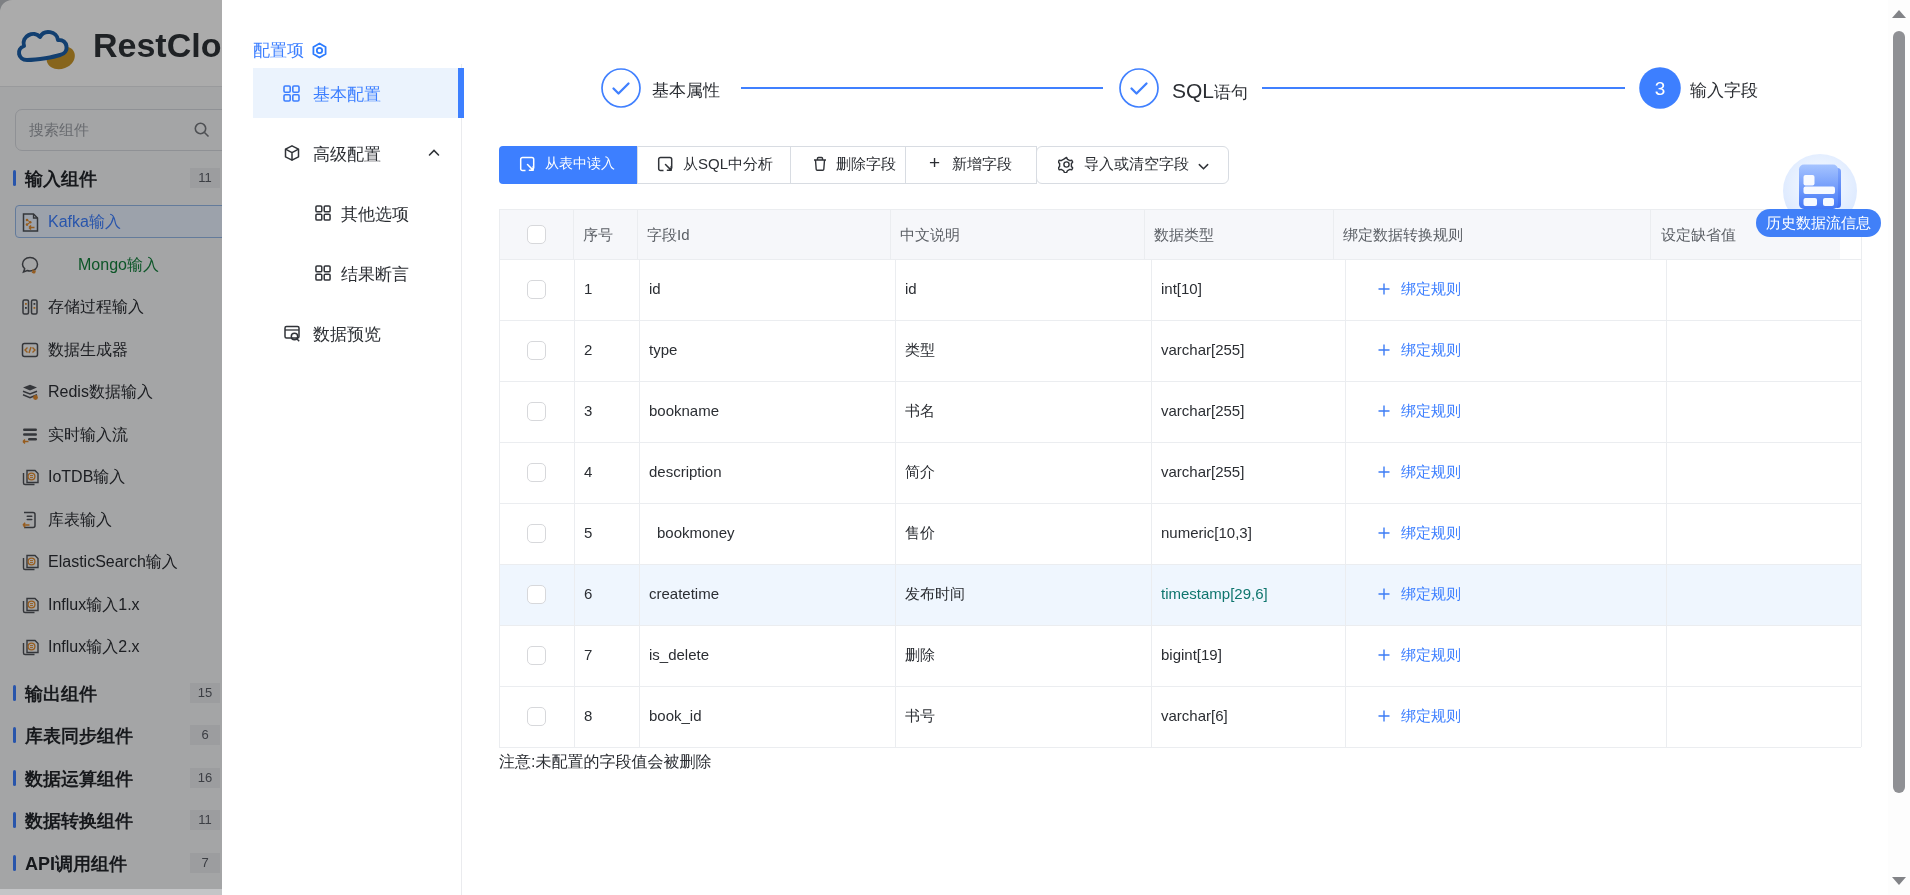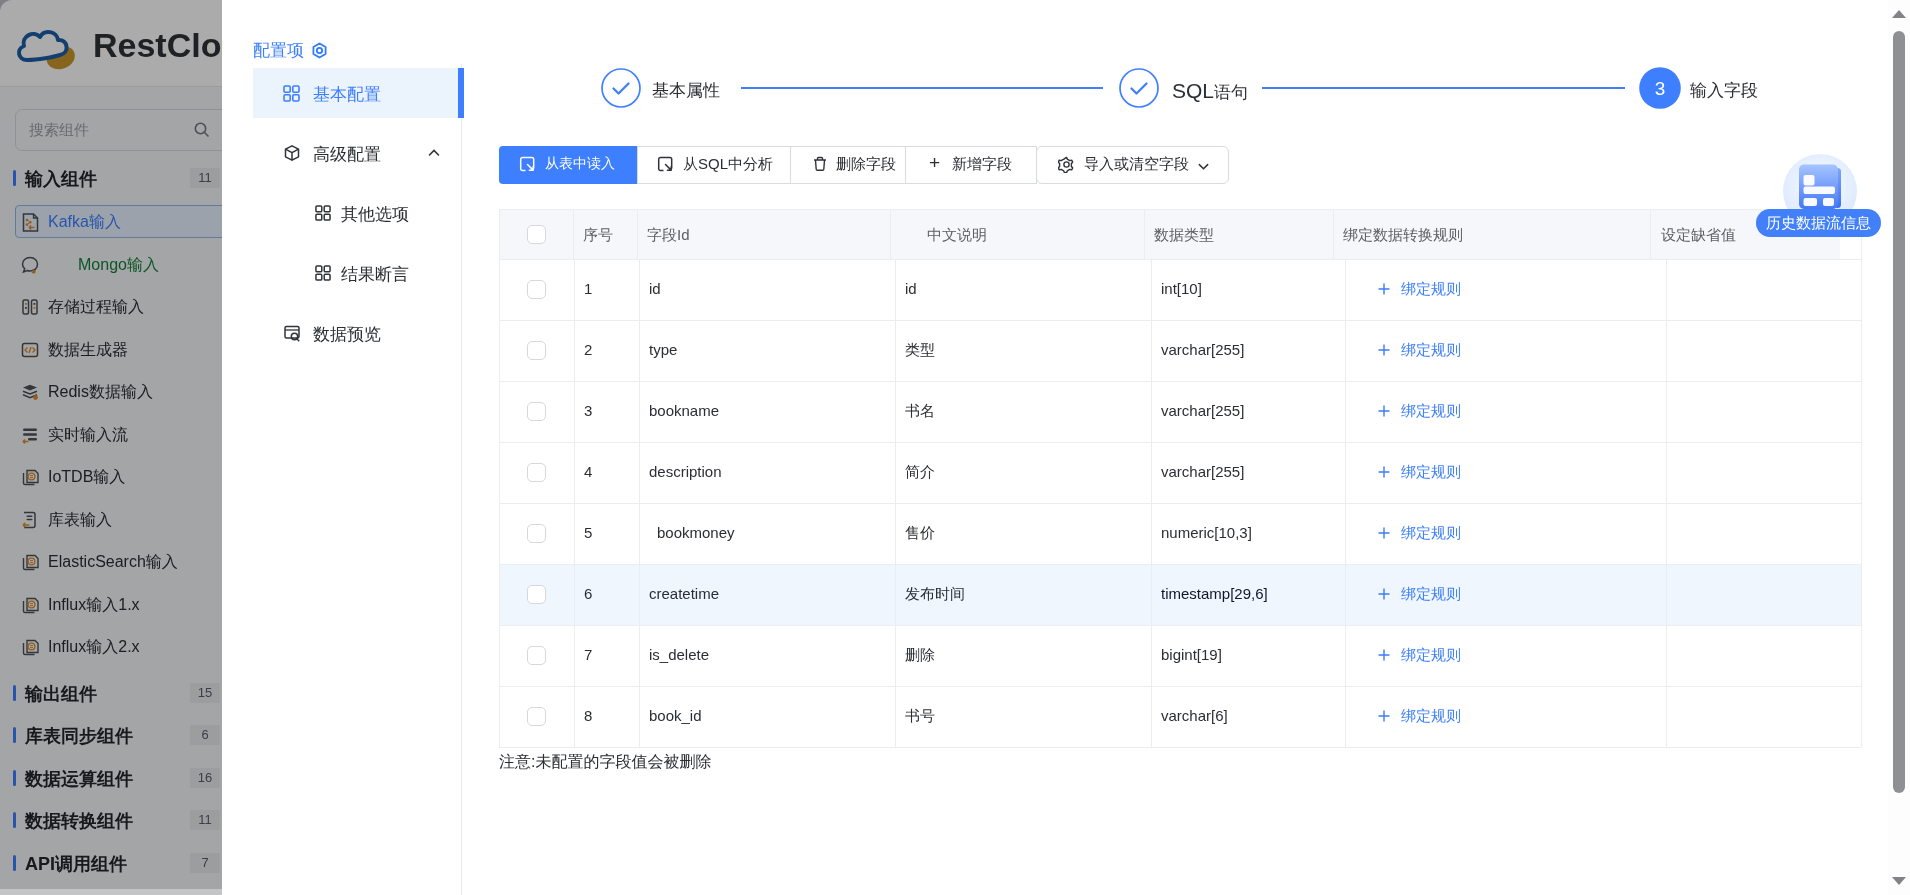--- a/index.html
+++ b/index.html
@@ -254,21 +254,21 @@
         <div class="abs" style="left:434px;top:259px;width:1px;height:488px;background:#EBEDF0;"></div>
 <div class="abs" style="left:683px;top:209px;width:1px;height:50px;background:#EBEDF0;"></div>
         <div class="abs" style="left:690px;top:259px;width:1px;height:488px;background:#EBEDF0;"></div>
 <div class="abs" style="left:872px;top:209px;width:1px;height:50px;background:#EBEDF0;"></div>
         <div class="abs" style="left:884px;top:259px;width:1px;height:488px;background:#EBEDF0;"></div>
 <div class="abs" style="left:1189px;top:209px;width:1px;height:50px;background:#EBEDF0;"></div>
 <div class="abs" style="left:1205px;top:259px;width:1px;height:488px;background:#EBEDF0;"></div>
 <div class="abs" style="left:1400px;top:209px;width:1px;height:538px;background:#EBEDF0;"></div>
 <div class="abs" style="left:122px;top:226px;font-size:15px;color:#5C6066;white-space:nowrap;">序号</div>
 <div class="abs" style="left:186px;top:226px;font-size:15px;color:#5C6066;white-space:nowrap;">字段Id</div>
-<div class="abs" style="left:439px;top:226px;font-size:15px;color:#5C6066;white-space:nowrap;margin-left:27px;">中文说明</div>
+<div class="abs" style="left:439px;top:226px;font-size:15px;color:#5C6066;white-space:nowrap;">中文说明</div>
 <div class="abs" style="left:693px;top:226px;font-size:15px;color:#5C6066;white-space:nowrap;">数据类型</div>
 <div class="abs" style="left:882px;top:226px;font-size:15px;color:#5C6066;white-space:nowrap;">绑定数据转换规则</div>
 <div class="abs" style="left:1200px;top:226px;font-size:15px;color:#5C6066;white-space:nowrap;">设定缺省值</div>
 <div class="abs" style="left:66px;top:225px;width:19px;height:19px;background:#fff;border:1px solid #D7D8DB;border-radius:5px;"></div>
 <div class="abs" style="left:66px;top:280px;width:19px;height:19px;background:#fff;border:1px solid #D7D8DB;border-radius:5px;"></div>
 <div class="abs" style="left:123px;top:280px;font-size:15px;color:#2B2E33;">1</div>
 <div class="abs" style="left:188px;top:280px;font-size:15px;color:#2B2E33;">id</div>
 <div class="abs" style="left:444px;top:280px;font-size:15px;color:#2B2E33;">id</div>
 <div class="abs" style="left:700px;top:280px;font-size:15px;color:#2B2E33;">int[10]</div>
 <svg class="abs" style="left:917px;top:283px;" width="12" height="12" viewBox="0 0 12 12">
@@ -308,21 +308,21 @@
 <div class="abs" style="left:444px;top:524px;font-size:15px;color:#2B2E33;">售价</div>
 <div class="abs" style="left:700px;top:524px;font-size:15px;color:#2B2E33;">numeric[10,3]</div>
 <svg class="abs" style="left:917px;top:527px;" width="12" height="12" viewBox="0 0 12 12">
           <path d="M6 0.5 V11.5 M0.5 6 H11.5" stroke="#3D7CF5" stroke-width="1.4" fill="none"></path>
         </svg>
 <div class="abs" style="left:940px;top:524px;font-size:15px;color:#3D7FFF;white-space:nowrap;">绑定规则</div>
 <div class="abs" style="left:66px;top:585px;width:19px;height:19px;background:#fff;border:1px solid #D7D8DB;border-radius:5px;"></div>
 <div class="abs" style="left:123px;top:585px;font-size:15px;color:#2B2E33;">6</div>
 <div class="abs" style="left:188px;top:585px;font-size:15px;color:#2B2E33;">createtime</div>
 <div class="abs" style="left:444px;top:585px;font-size:15px;color:#2B2E33;">发布时间</div>
-<div class="abs" style="left:700px;top:585px;font-size:15px;color:#0f172a;">timestamp[29,6]</div>
+<div class="abs" style="left:700px;top:585px;font-size:15px;color:#0f766e;">timestamp[29,6]</div>
 <svg class="abs" style="left:917px;top:588px;" width="12" height="12" viewBox="0 0 12 12">
           <path d="M6 0.5 V11.5 M0.5 6 H11.5" stroke="#3D7CF5" stroke-width="1.4" fill="none"></path>
         </svg>
 <div class="abs" style="left:940px;top:585px;font-size:15px;color:#3D7FFF;white-space:nowrap;">绑定规则</div>
 <div class="abs" style="left:66px;top:646px;width:19px;height:19px;background:#fff;border:1px solid #D7D8DB;border-radius:5px;"></div>
 <div class="abs" style="left:123px;top:646px;font-size:15px;color:#2B2E33;">7</div>
 <div class="abs" style="left:188px;top:646px;font-size:15px;color:#2B2E33;">is_delete</div>
 <div class="abs" style="left:444px;top:646px;font-size:15px;color:#2B2E33;">删除</div>
 <div class="abs" style="left:700px;top:646px;font-size:15px;color:#2B2E33;">bigint[19]</div>
 <svg class="abs" style="left:917px;top:649px;" width="12" height="12" viewBox="0 0 12 12">

